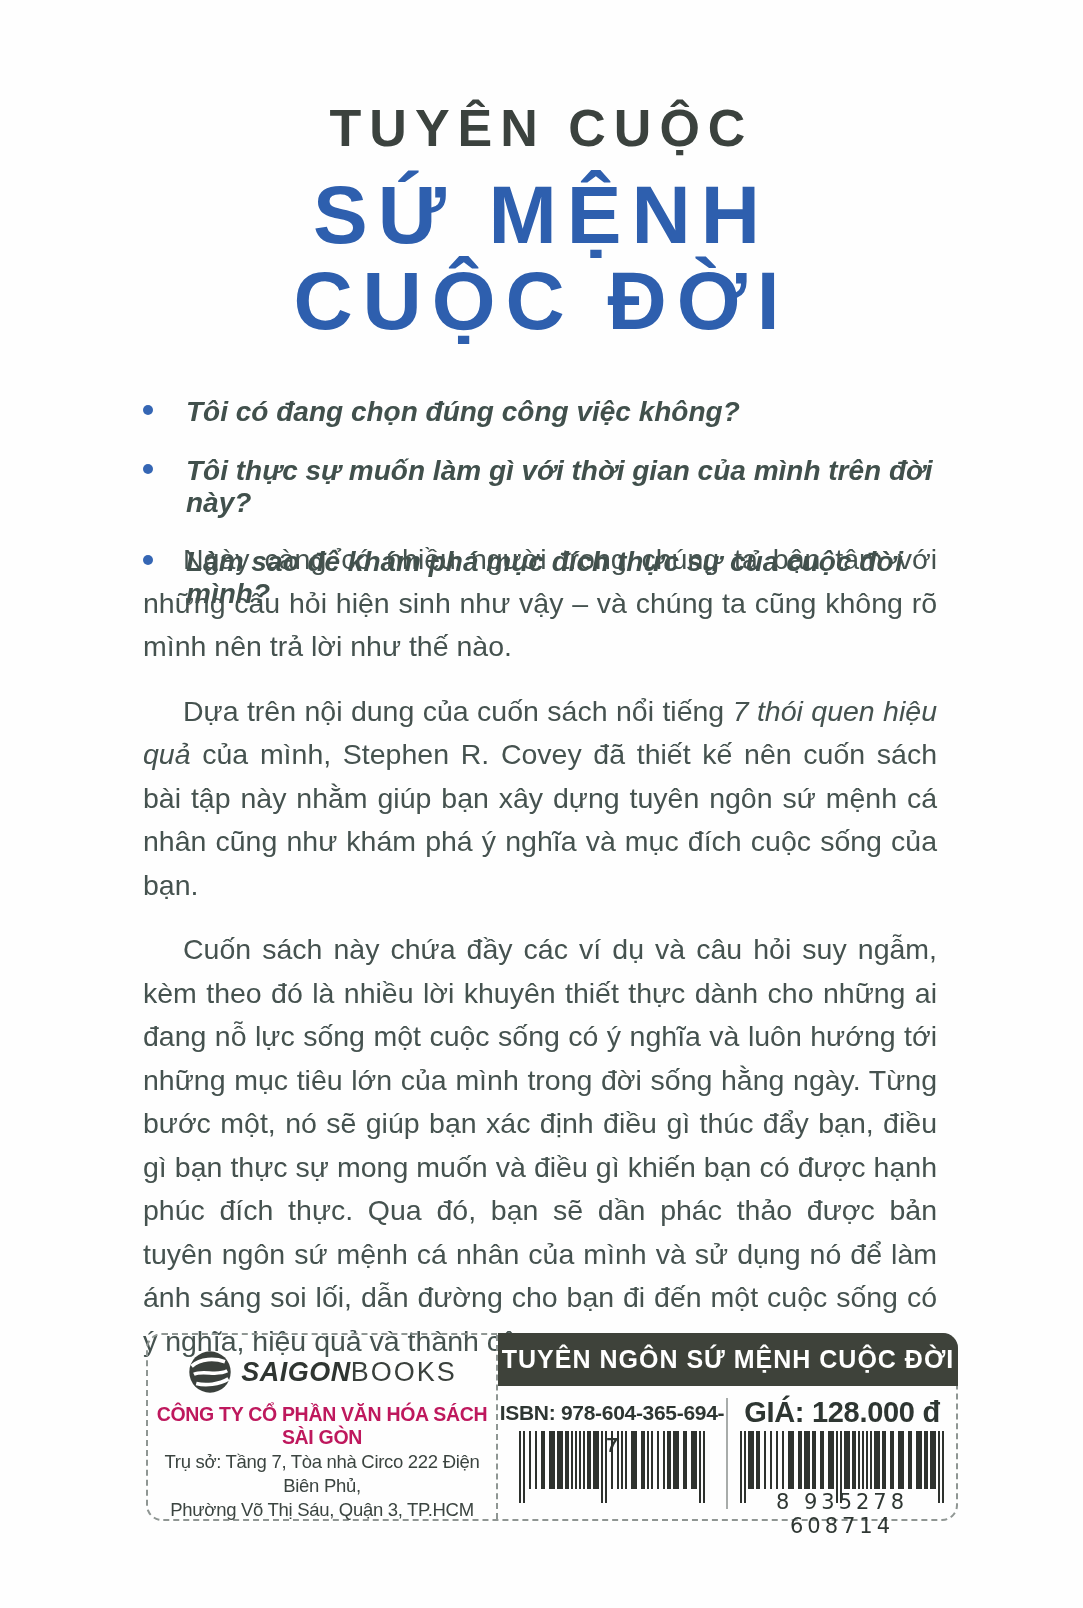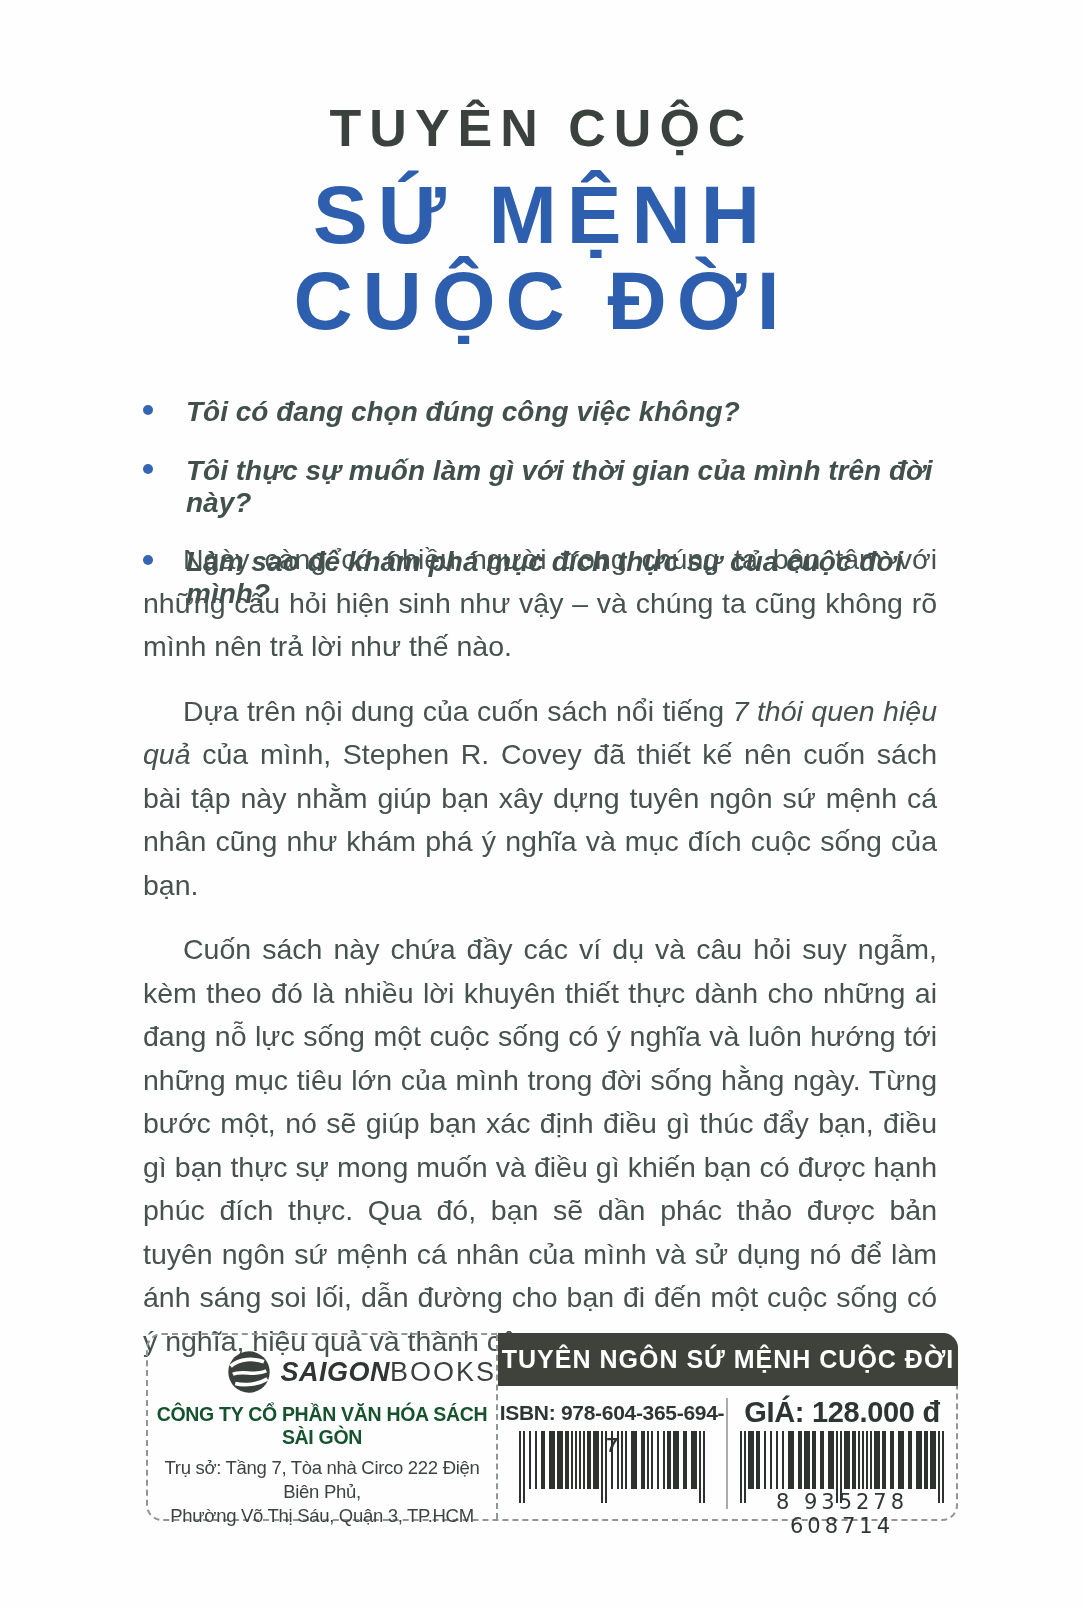--- a/index.html
+++ b/index.html
@@ -45,25 +45,25 @@
   .fc-star { width:76px; height:76px; margin-right:12px; }
   .fc-name { font-size:42px; font-weight:bold; color:#3e453f; letter-spacing:0px; line-height:58px; }
   .fc-url  { font-size:22px; font-weight:bold; color:#3a413d; letter-spacing:2px; margin-top:2px; }
 
   
   .colophon {
     position:absolute; top:1333px; left:146px; width:812px; height:188px;
     border:2px dashed #8f9693; border-radius:16px; display:flex;
   }
   .col-left { width:348px; text-align:center; padding-top:14px; }
-  .sb-logo-row { display:flex; align-items:center; justify-content:flex-end; margin-bottom:8px; }
+  .sb-logo-row { display:flex; align-items:center; justify-content:center; margin-bottom:8px; }
   .sb-icon { width:46px; height:46px; margin-right:8px; }
   .sb-bold  { font-size:27px; font-weight:bold; font-style:italic; color:#2f3531; letter-spacing:0.5px; }
   .sb-light { font-size:27px; font-weight:normal; color:#3a403c; letter-spacing:2px; }
-  .company { font-size:19.5px; font-weight:bold; color:#14532d; letter-spacing:-0.3px; margin-bottom:7px; }
+  .company { font-size:19.5px; font-weight:bold; color:#be185d; letter-spacing:-0.3px; margin-bottom:1px; }
   .addr    { font-size:18.5px; color:#3b4440; line-height:24px; letter-spacing:-0.3px; }
   .gift    { font-size:19px; font-weight:bold; color:#333b37; margin-top:2px; letter-spacing:-0.3px; }
 
   .col-right { flex:1; position:relative; border-left:2px dashed #8f9693; }
   .banner {
     position:absolute; top:-2px; left:0; right:-2px; height:53px;
     background:#3e423a; border-radius:0 15px 0 0;
     color:#ffffff; font-weight:bold; font-size:25px; letter-spacing:1px;
     display:flex; align-items:center; justify-content:center;
   }

